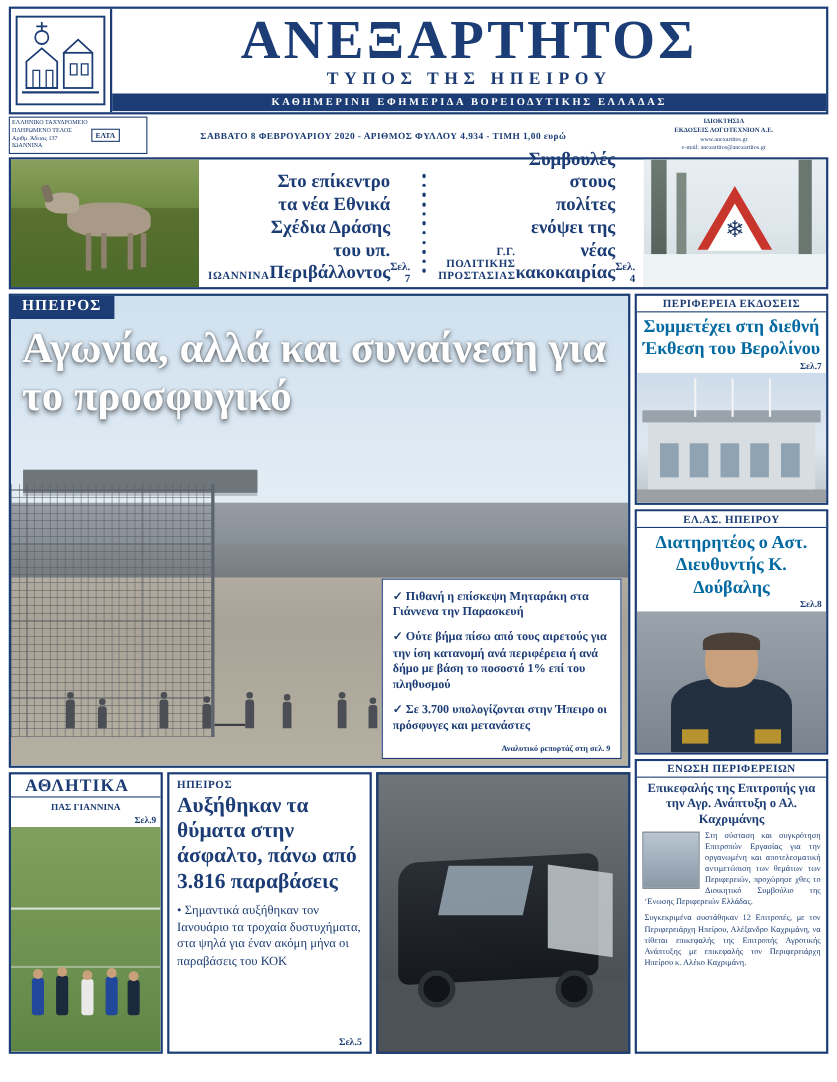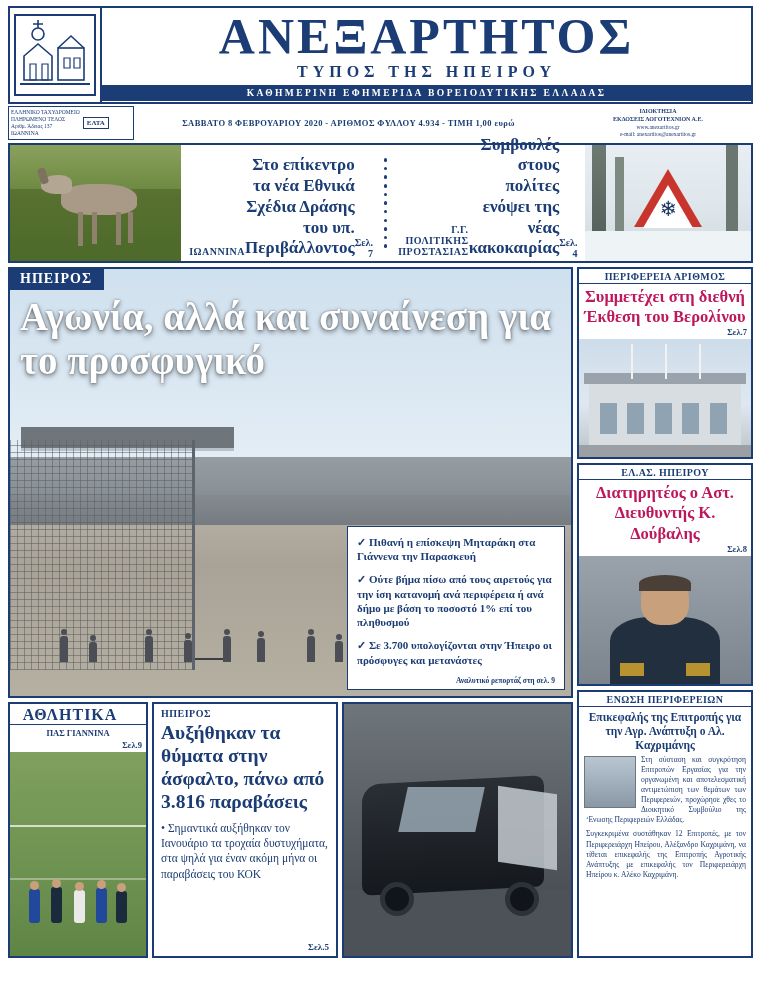--- a/index.html
+++ b/index.html
@@ -326,21 +326,21 @@
     letter-spacing: .4px;
     text-align: center;
     padding: 2px 0 1px;
     border-bottom: 1px solid #1b3c74;
   }
   .rcard-head {
     text-align: center;
     font-size: 16.5px;
     line-height: 1.22;
     font-weight: bold;
-    color: #be185d;
+    color: #0369a1;
     padding: 3px 4px 0 4px;
   }
   .rcard-page { text-align: right; font-size: 8.5px; font-weight: bold; color: #1b3c74; padding: 0 4px 2px 0; }
   .rphoto { position: relative; overflow: hidden; }
 
   .region-photo { height: 118px; background: linear-gradient(#cddcea 0%, #dfe8f0 55%, #b9c3c7 100%); }
   .police-photo { height: 128px; background: linear-gradient(#8c9298 0%, #6d737a 100%); }
 
   .enosi { flex: 1; display: flex; flex-direction: column; overflow: hidden; }
   .enosi-head {
@@ -579,21 +579,21 @@
           <div class="car-wheel" style="left:16%;"></div>
           <div class="car-wheel" style="right:14%;"></div>
           <div style="position:absolute;right:6%;top:34%;width:26%;height:30%;background:#c6ccd1;transform:skewY(8deg);opacity:.85;"></div>
         </div>
       </div>
     </div>
 
     <div class="col-right">
 
       <div class="rcard">
-        <div class="rcard-kicker">ΠΕΡΙΦΕΡΕΙΑ ΑΡΙΘΜΟΣ</div>
+        <div class="rcard-kicker">ΠΕΡΙΦΕΡΕΙΑ ΕΚΔΟΣΕΙΣ</div>
         <div class="rcard-head">Συμμετέχει στη διεθνή Έκθεση του Βερολίνου</div>
         <div class="rcard-page">Σελ.7</div>
         <div class="rphoto region-photo">
           <div class="bld" style="left:6%;bottom:8%;width:88%;height:56%;"></div>
           <div class="bld-roof" style="left:3%;bottom:62%;width:94%;height:9%;"></div>
           <div style="position:absolute;left:12%;bottom:20%;width:10%;height:26%;background:#8fa3b3;"></div>
           <div style="position:absolute;left:28%;bottom:20%;width:10%;height:26%;background:#8fa3b3;"></div>
           <div style="position:absolute;left:44%;bottom:20%;width:10%;height:26%;background:#8fa3b3;"></div>
           <div style="position:absolute;left:60%;bottom:20%;width:10%;height:26%;background:#8fa3b3;"></div>
           <div style="position:absolute;left:76%;bottom:20%;width:10%;height:26%;background:#8fa3b3;"></div>

